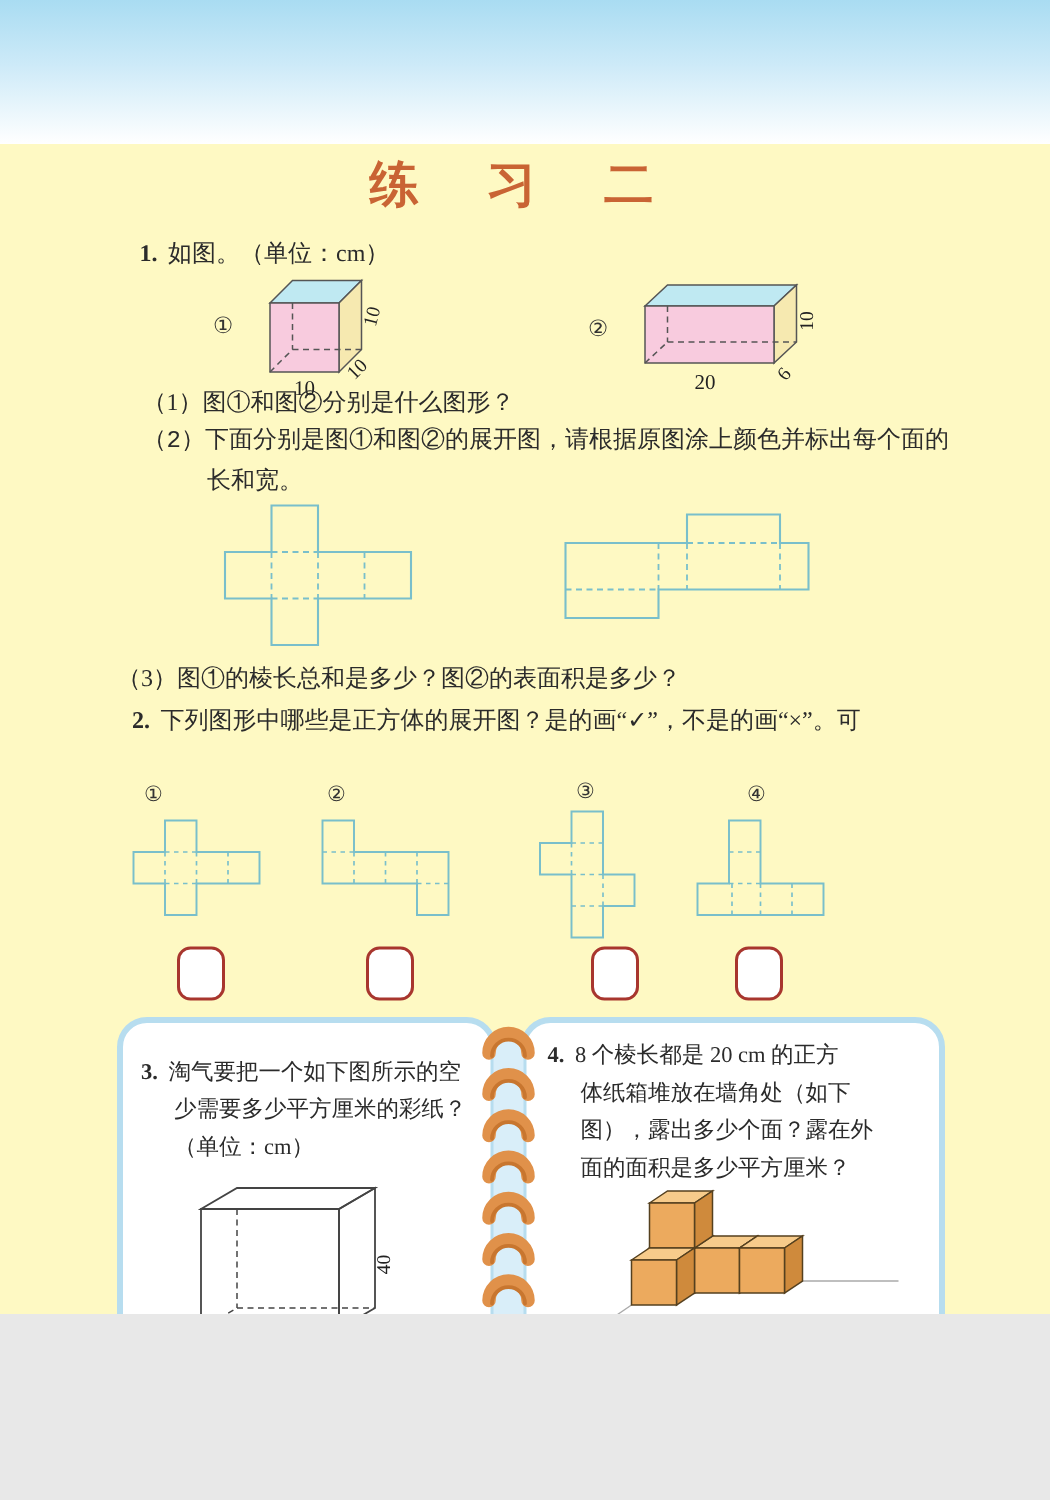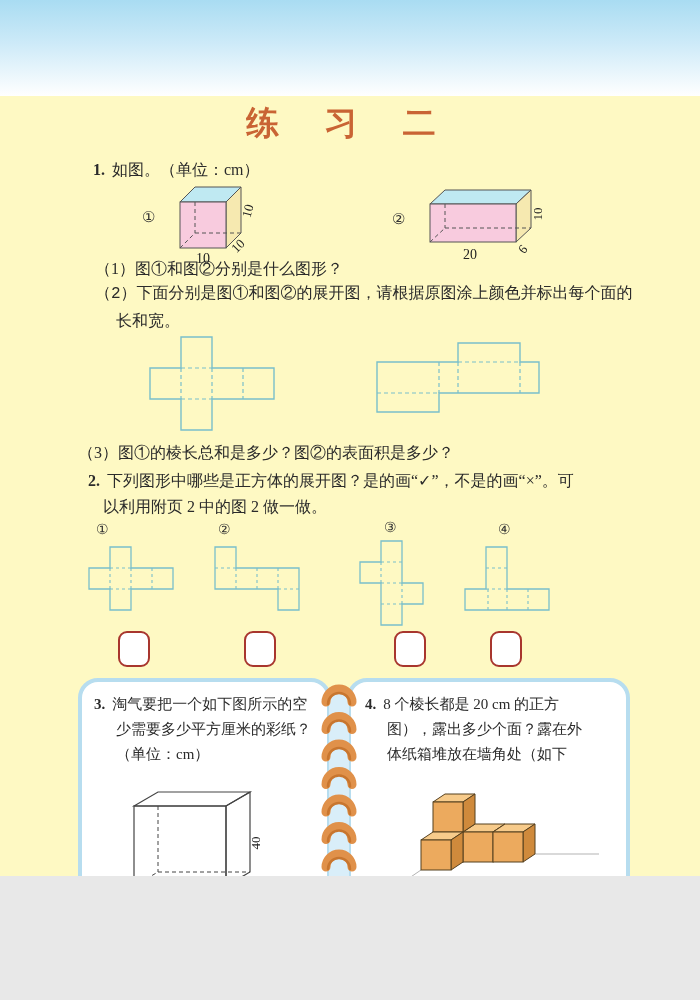--- a/index.html
+++ b/index.html
@@ -58,38 +58,37 @@
       <rect x="10" y="24" width="86" height="38" fill="#f8cbde" stroke="#555" stroke-width="1"></rect>
       <path d="M25,24 V48 M25,48 H111 M10,62 L25,48" fill="none" stroke="#555" stroke-width="1" stroke-dasharray="4 3"></path>
       <text x="50" y="79" font-size="14" text-anchor="middle" fill="#222">20</text>
       <text font-size="13" text-anchor="middle" fill="#222" transform="translate(122,34) rotate(-90)">10</text>
       <text font-size="13" text-anchor="middle" fill="#222" transform="translate(106,72) rotate(-50)">6</text>
     </svg>
   </div>
 
   <div class="abs stmt" style="left:95px;top:256px;">（1）图①和图②分别是什么图形？</div>
   <div class="abs stmt" style="left:95px;top:282px;font-family:Liberation Mono, monospace;">（2）下面分别是图①和图②的展开图，请根据原图涂上颜色并标出每个面的</div>
-  <div class="abs stmt" style="left:116px;top:308px;">长和宽。</div>
+  <div class="abs stmt" style="left:138px;top:308px;">长和宽。</div>
 
   <svg class="abs" style="left:146px;top:332px;" width="134" height="102" viewBox="0 0 134 102">
     <path d="M4,36 H35 V5 H66 V36 H128 V67 H66 V98 H35 V67 H4 Z" fill="none" stroke="#79bfcb" stroke-width="1.4"></path>
     <path d="M35,36 V67 M66,36 V67 M97,36 V67 M35,36 H66 M35,67 H66" fill="none" stroke="#79bfcb" stroke-width="1.2" stroke-dasharray="4 3"></path>
   </svg>
 
   <svg class="abs" style="left:372px;top:338px;" width="172" height="80" viewBox="0 0 172 80">
     <path d="M5,24 H86 V5 H148 V24 H167 V55 H67 V74 H5 Z" fill="none" stroke="#79bfcb" stroke-width="1.4"></path>
     <path d="M67,24 V55 M86,24 V55 M148,24 V55 M86,24 H148 M5,55 H67" fill="none" stroke="#79bfcb" stroke-width="1.2" stroke-dasharray="4 3"></path>
   </svg>
 
   <div class="abs stmt" style="left:78px;top:440px;">（3）图①的棱长总和是多少？图②的表面积是多少？</div>
 
   <div class="abs stmt" style="left:88px;top:468px;">
     <span class="pnum">2.</span><span>下列图形中哪些是正方体的展开图？是的画“✓”，不是的画“×”。可</span>
   </div>
-  <div class="abs stmt" style="left:103px;top:494px;">以利用附页 2 中的图 2 做一做。</div>
 
   <span class="abs netlabel" style="left:96px;top:521px;">①</span>
   <span class="abs netlabel" style="left:218px;top:521px;">②</span>
   <span class="abs netlabel" style="left:384px;top:519px;">③</span>
   <span class="abs netlabel" style="left:498px;top:521px;">④</span>
 
   <svg class="abs" style="left:86px;top:544px;" width="90" height="70" viewBox="0 0 90 70">
     <path d="M3,24 H24 V3 H45 V24 H87 V45 H45 V66 H24 V45 H3 Z" fill="none" stroke="#79bfcb" stroke-width="1.3"></path>
     <path d="M24,24 V45 M45,24 V45 M66,24 V45 M24,24 H45 M24,45 H45" fill="none" stroke="#79bfcb" stroke-width="1.1" stroke-dasharray="3 3"></path>
   </svg>
@@ -105,41 +104,42 @@
     <path d="M24,3 H45 V45 H87 V66 H3 V45 H24 Z" fill="none" stroke="#79bfcb" stroke-width="1.3"></path>
     <path d="M24,24 H45 M24,45 H45 M26,45 V66 M45,45 V66 M66,45 V66" fill="none" stroke="#79bfcb" stroke-width="1.1" stroke-dasharray="3 3"></path>
   </svg>
 
   <div class="abs ansbox" style="left:118px;top:631px;"></div>
   <div class="abs ansbox" style="left:244px;top:631px;"></div>
   <div class="abs ansbox" style="left:394px;top:631px;"></div>
   <div class="abs ansbox" style="left:490px;top:631px;"></div>
 
   <div class="abs card" style="left:78px;top:678px;width:253px;height:236px;">
-    <div class="cardtext abs" style="left:12px;top:10px;font-family:Liberation Serif, serif;">
+    <div class="cardtext abs" style="left:12px;top:21px;font-family:Liberation Serif, serif;">
       <div><span class="pnum">3.</span><span>淘气要把一个如下图所示的空</span></div>
       <div class="cont">少需要多少平方厘米的彩纸？</div>
       <div class="cont">（单位：cm）</div>
     </div>
     <svg class="abs" style="left:22px;top:106px;" width="230" height="118" viewBox="0 0 230 118">
       <polygon points="30,18 54,4 146,4 122,18" fill="none" stroke="#444" stroke-width="1.2"></polygon>
       <polygon points="122,18 146,4 146,84 122,98" fill="none" stroke="#444" stroke-width="1.2"></polygon>
       <rect x="30" y="18" width="92" height="80" fill="none" stroke="#444" stroke-width="1.2"></rect>
       <path d="M54,18 V84 M54,84 H146 M30,98 L54,84" fill="none" stroke="#444" stroke-width="1" stroke-dasharray="4 3"></path>
       <text x="66" y="113" font-size="14" text-anchor="middle" fill="#222">40</text>
       <text font-size="13" text-anchor="middle" fill="#222" transform="translate(156,55) rotate(-90)">40</text>
       <text font-size="13" text-anchor="middle" fill="#222" transform="translate(140,98) rotate(-48)">25</text>
     </svg>
   </div>
 
   <div class="abs card" style="left:347px;top:678px;width:283px;height:236px;">
     <div class="cardtext abs" style="left:14px;top:10px;">
       <div><span class="pnum">4.</span><span>8 个棱长都是 20 cm 的正方</span></div>
+      <div class="cont">体纸箱堆放在墙角处（如下</div>
       <div class="cont">图），露出多少个面？露在外</div>
-      <div class="cont">体纸箱堆放在墙角处（如下</div>
+      <div class="cont">面的面积是多少平方厘米？</div>
     </div>
     <svg class="abs" style="left:40px;top:110px;" width="225" height="114" viewBox="0 0 225 114">
 
       <line x1="144" y1="62" x2="208" y2="62" stroke="#aaa" stroke-width="0.9"></line>
       <line x1="8" y1="93" x2="30" y2="78" stroke="#aaa" stroke-width="0.9"></line>
 
       <g stroke="#55401f" stroke-width="1">
         <polygon points="42,40 54,32 84,32 72,40" fill="#f7cb8b"></polygon>
         <polygon points="72,40 84,32 84,62 72,70" fill="#cf8a3c"></polygon>
         <rect x="42" y="40" width="30" height="30" fill="#ecaa5e"></rect>

